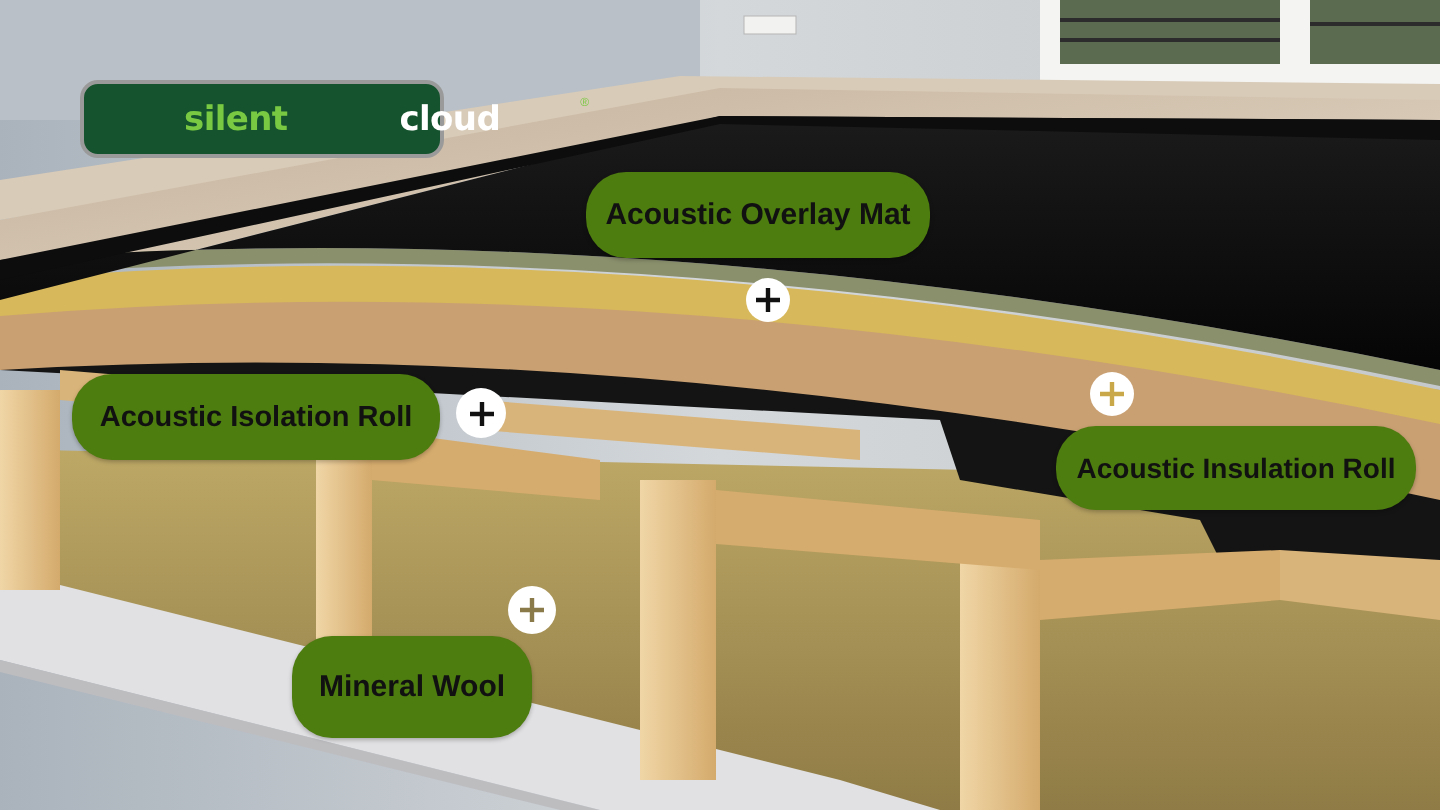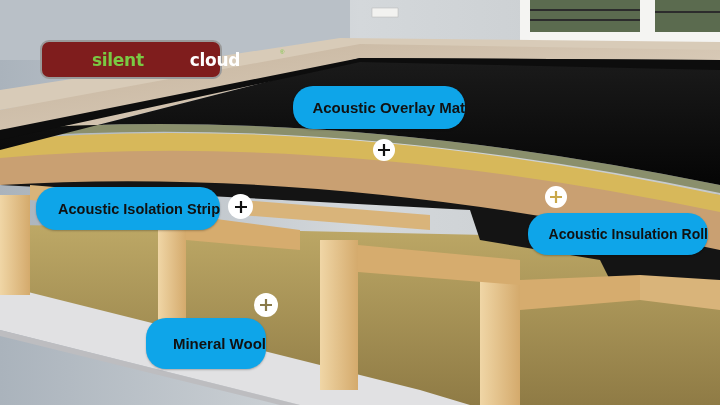--- a/index.html
+++ b/index.html
@@ -1,25 +1,25 @@
 <!DOCTYPE html>
 <html><head>
 <meta charset="utf-8">
 <style>
   html,body{margin:0;padding:0;}
   body{width:720px;height:405px;overflow:hidden;position:relative;font-family:"Liberation Sans",sans-serif;background:#d9dcdf;}
   .scene{position:absolute;inset:0;width:720px;height:405px;}
-  .logo{position:absolute;left:40px;top:40px;width:182px;height:39px;background:#7f1d1d;border:2px solid #9a9a9a;border-radius:9px;box-sizing:border-box;display:flex;align-items:center;padding-left:6px;gap:40px;}
+  .logo{position:absolute;left:40px;top:40px;width:182px;height:39px;background:#14532d;border:2px solid #9a9a9a;border-radius:9px;box-sizing:border-box;display:flex;align-items:center;padding-left:6px;gap:40px;}
   .logo .head{width:14px;height:28px;}
   .logo .word{font-family:"DejaVu Sans",sans-serif;font-weight:bold;font-size:17px;letter-spacing:-0.3px;margin-left:4px;}
   .logo .w1{color:#7ac943;}
   .logo .w2{color:#ffffff;}
   .logo .reg{color:#7ac943;font-size:6px;position:relative;top:-8px;}
   .logo .wave{width:26px;height:14px;margin-left:1px;}
-  .pill{position:absolute;background:#0ea5e9;border-radius:20px;display:flex;align-items:center;justify-content:flex-end;font-family:"Liberation Sans",sans-serif;font-weight:bold;color:#111;box-shadow:0 1px 2px rgba(0,0,0,0.25);white-space:nowrap;}
+  .pill{position:absolute;background:#4d7c0f;border-radius:20px;display:flex;align-items:center;justify-content:center;font-family:"Liberation Sans",sans-serif;font-weight:bold;color:#111;box-shadow:0 1px 2px rgba(0,0,0,0.25);white-space:nowrap;}
   .plus{position:absolute;width:22px;height:22px;border-radius:50%;background:#fff;display:flex;align-items:center;justify-content:center;}
   .plus svg{width:16px;height:16px;}
 </style>
 </head>
 <body>
 
 <svg class="scene" viewBox="0 0 720 405" preserveAspectRatio="none">
   <defs>
     <linearGradient id="wallG" x1="0" y1="0" x2="1" y2="0">
       <stop offset="0" stop-color="#aab3bc"></stop>
@@ -85,38 +85,38 @@
   <polygon points="240,200 430,215 430,230 240,215" fill="#d9b47a"></polygon>
   <polygon points="30,185 150,195 150,210 30,200" fill="#d9b47a"></polygon>
   <polygon points="640,275 720,280 720,310 640,300" fill="#d9b47a"></polygon>
 </svg>
 
 <div class="logo">
   <svg class="head" viewBox="0 0 14 28">
     <path d="M5,1 C10,1 12,5 11,9 L12,12 L10,13 L11,15 L9,17 C10,20 12,22 13,27 L1,27 C2,22 3,18 2,14 C1,8 1,2 5,1 Z" fill="#ffffff"></path>
   </svg>
   <span class="word w1">silent</span>
-    <span class="word w2" style="margin-left:6px">cloud</span>
+    <span class="word w2" style="margin-left:16px">cloud</span>
     <span class="reg">®</span>
   <svg class="wave" viewBox="0 0 26 14">
     <polyline points="0,7 3,7 4,3 5,11 7,2 9,12 11,4 13,10 15,1 17,13 19,5 21,9 23,6 26,7" fill="none" stroke="#7ac943" stroke-width="1.2"></polyline>
   </svg>
 </div>
 
 <div class="pill" style="left:293px;top:86px;width:172px;height:43px;font-size:15px;">
   <span>Acoustic Overlay Mat</span>
 </div>
 <div class="plus" style="left:373px;top:139px;">
   <svg viewBox="0 0 16 16">
       <path d="M8,2 V14 M2,8 H14" stroke="#111" stroke-width="2.2"></path>
     </svg>
 </div>
 
 <div class="pill" style="left:36px;top:187px;width:184px;height:43px;font-size:14.5px;">
-  <span>Acoustic Isolation Strip</span>
+  <span>Acoustic Isolation Roll</span>
 </div>
 <div class="plus" style="left:228px;top:194px;width:25px;height:25px;">
   <svg viewBox="0 0 16 16">
       <path d="M8,2 V14 M2,8 H14" stroke="#111" stroke-width="2.2"></path>
     </svg>
 </div>
 
 <div class="pill" style="left:528px;top:213px;width:180px;height:42px;font-size:14px;">
   <span>Acoustic Insulation Roll</span>
 </div>

